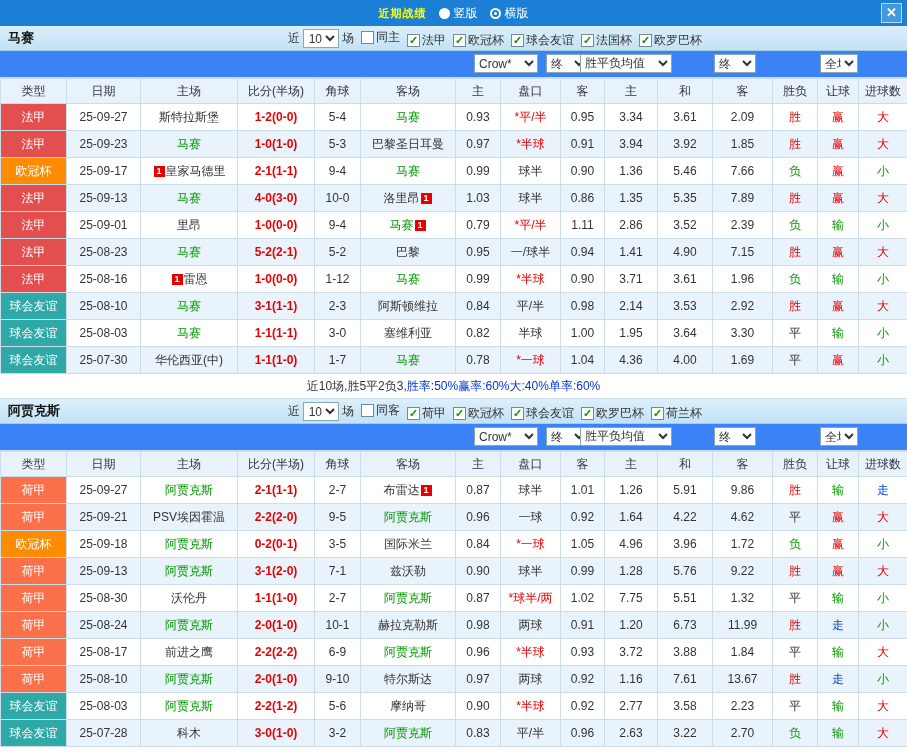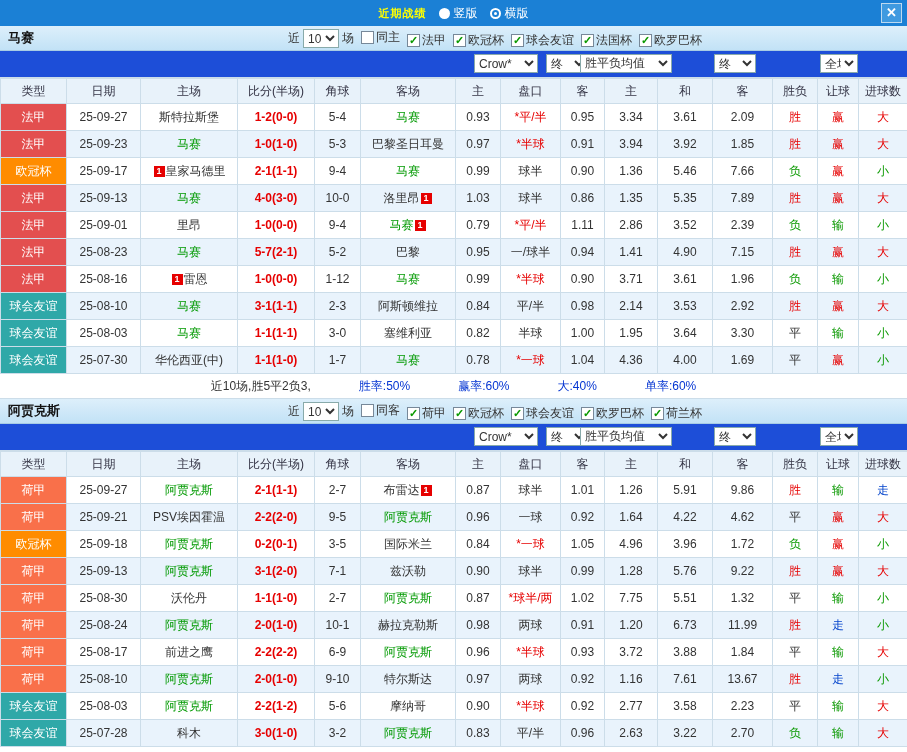--- a/index.html
+++ b/index.html
@@ -12,47 +12,47 @@
   .radio-wrap { display:inline-flex; align-items:center; margin-left:12px; cursor:pointer; }
   .radio { width:11px; height:11px; border-radius:50%; background:#fff; display:inline-block; margin-right:4px; position:relative; }
   .radio.checked { background:transparent; border:2px solid #fff; }
   .radio.checked::after { content:''; position:absolute; left:2px; top:2px; width:3px; height:3px; border-radius:50%; background:#fff; }
   .closebtn { position:absolute; right:5px; top:3px; width:21px; height:20px; background:#3f9ae0; border:1px solid #bcd9f0; color:#fff; text-align:center; line-height:18px; font-weight:bold; font-size:13px; cursor:pointer; }
 
   
   .teambar { height:25px; background:linear-gradient(#ddeffb,#c2e2f6); border-bottom:1px solid #a8cce4; display:flex; align-items:center; position:relative; }
   .teamname { font-weight:bold; font-size:13px; padding-left:8px; color:#111; }
   .teamctrl { position:absolute; left:288px; top:0; height:25px; display:flex; align-items:center; white-space:nowrap; }
-  .teamctrl select { margin:0 3px; }
+  .teamctrl select { margin:0 3px;text-align:right; }
   select { font-size:12px; height:19px; border:1px solid #8aa; background:#fff; color:#333; font-family:inherit; }
   .chk { display:inline-flex; align-items:center; margin-left:7px; cursor:pointer; }
   .box { width:13px; height:13px; background:#fff; border:1px solid #789; display:inline-block; margin-right:2px; font-size:11px; line-height:11px; text-align:center; color:#0a9900; font-weight:bold; }
 
   
-  .selrow { height:27px; position:relative; border-bottom:1px solid #ccdde9; background:#1d4ed8; }
+  .selrow { height:27px; position:relative; border-bottom:1px solid #ccdde9; background:#3b82f6; }
   .selrow select { position:absolute; top:3px; }
   .selrow select:nth-child(1) { left:474px; width:64px; }
   .selrow select:nth-child(2) { left:546px; width:42px; }
   .selrow select:nth-child(3) { left:580px; width:92px;font-family:Liberation Mono, monospace; }
   .selrow select:nth-child(4) { left:714px; width:42px; }
   .selrow select:nth-child(5) { left:820px; width:38px; }
 
   
   table { width:907px; border-collapse:collapse; table-layout:fixed;padding-left:46px; }
   th,td { border:1px solid #ccdde9; text-align:center; height:27px; padding:0 1px; overflow:hidden; white-space:nowrap; }
   thead th { background:#e8f2fa; font-weight:normal; color:#334; height:25px; }
   tr.alt td { background:#e9f3fc; }
   td.league { color:#fff; }
   .focus { color:#009900; }
   td.score { color:#e60000;font-weight:bold; }
   td.star { color:#e60000; }
   td.red { color:#e60000; } td.green { color:#0a9900; } td.blue { color:#0545cc; } td.dark { color:#333; }
   .card { display:inline-block; background:#e60000; color:#fff; width:11px; height:11px; line-height:11px; font-size:9px; font-weight:bold; margin:0 1px; vertical-align:1px; }
 
-  .summary { height:25px; display:flex; align-items:center; justify-content:center; border-bottom:1px solid #ccdde9; background:#fff;gap:48px; }
+  .summary { height:25px; display:flex; align-items:center; justify-content:center; border-bottom:1px solid #ccdde9; background:#fff; }
 </style>
 </head>
 <body>
 
 <div class="topbar">
   <span class="title">近期战绩</span>
   <span class="radio-wrap">
     <span class="radio"></span>
     <span>竖版</span>
   </span>
@@ -217,21 +217,21 @@
         <td>3.52</td>
         <td>2.39</td>
         <td class="green">负</td>
         <td class="green">输</td>
         <td class="green">小</td>
       </tr>
       <tr class="alt">
         <td class="league" style="background: rgb(227, 79, 79);">法甲</td>
         <td>25-08-23</td>
         <td><span class="focus">马赛</span></td>
-        <td class="score">5-7(2-1)</td>
+        <td class="score">5-2(2-1)</td>
         <td>5-2</td>
         <td><span>巴黎</span></td>
         <td>0.95</td>
         <td>一/球半</td>
         <td>0.94</td>
         <td>1.41</td>
         <td>4.90</td>
         <td>7.15</td>
         <td class="red">胜</td>
         <td class="red">赢</td>

